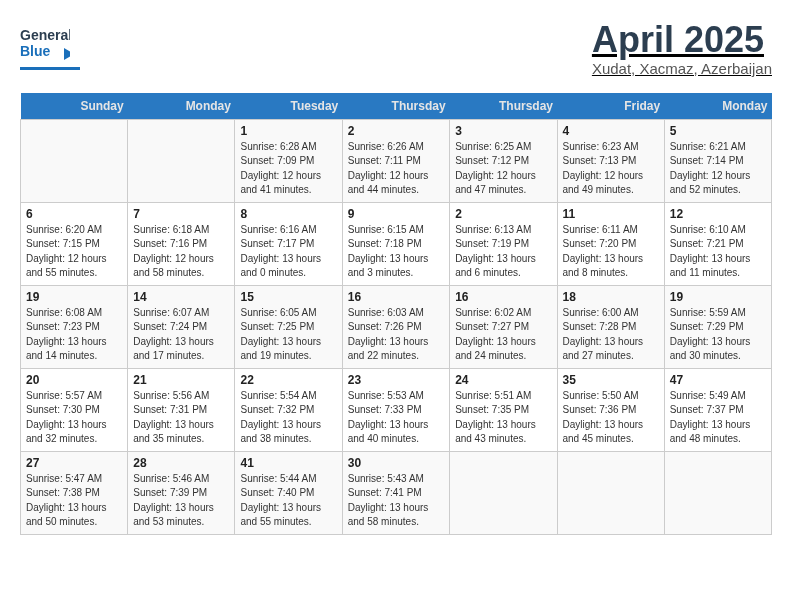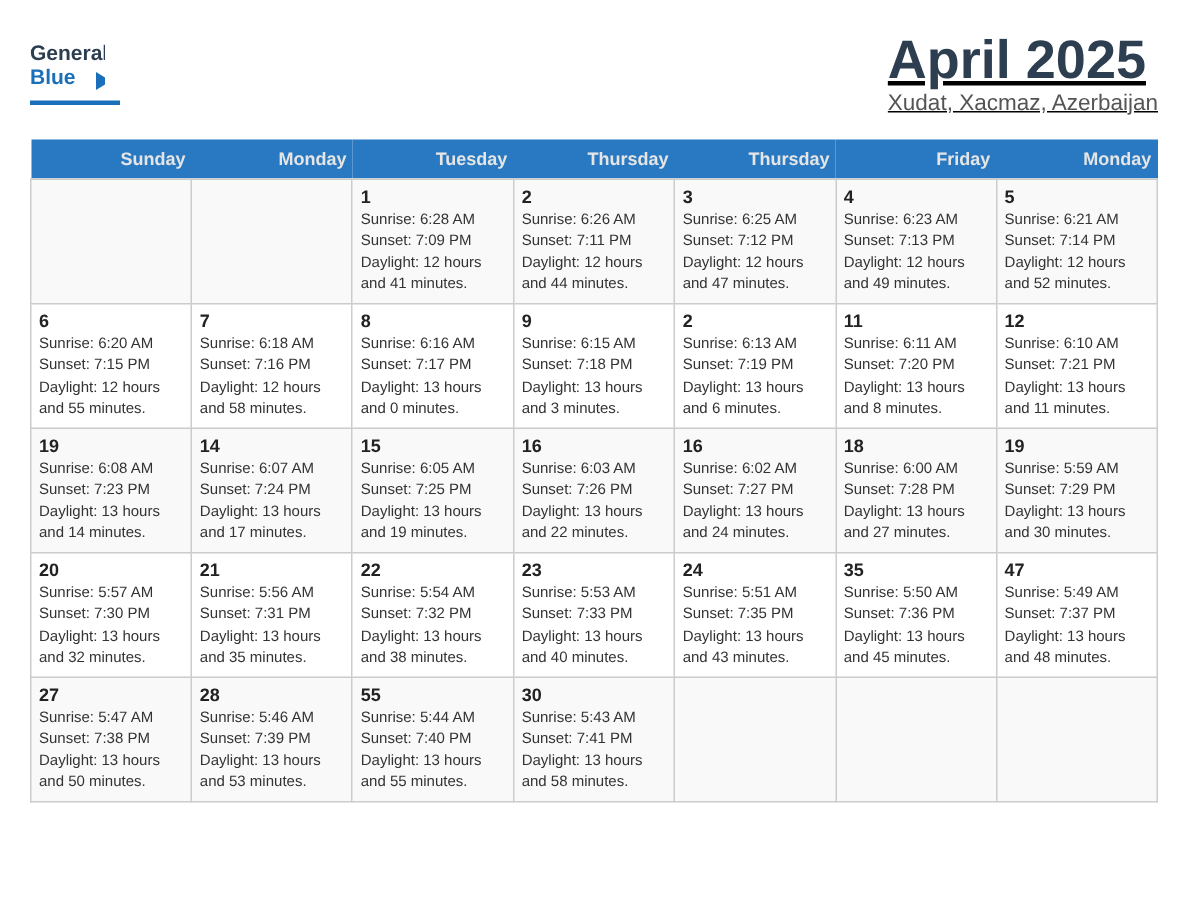--- a/index.html
+++ b/index.html
@@ -238,21 +238,21 @@
       <tr>
         <td>
         <div class="day-num">27</div>
         <div class="day-info">Sunrise: 5:47 AM<br>Sunset: 7:38 PM<br>Daylight: 13 hours and 50 minutes.</div>
       </td>
         <td>
         <div class="day-num">28</div>
         <div class="day-info">Sunrise: 5:46 AM<br>Sunset: 7:39 PM<br>Daylight: 13 hours and 53 minutes.</div>
       </td>
         <td>
-        <div class="day-num">55</div>
+        <div class="day-num">41</div>
         <div class="day-info">Sunrise: 5:44 AM<br>Sunset: 7:40 PM<br>Daylight: 13 hours and 55 minutes.</div>
       </td>
         <td>
         <div class="day-num">30</div>
         <div class="day-info">Sunrise: 5:43 AM<br>Sunset: 7:41 PM<br>Daylight: 13 hours and 58 minutes.</div>
       </td>
         <td class="empty"></td>
         <td class="empty"></td>
         <td class="empty"></td>
       </tr>

